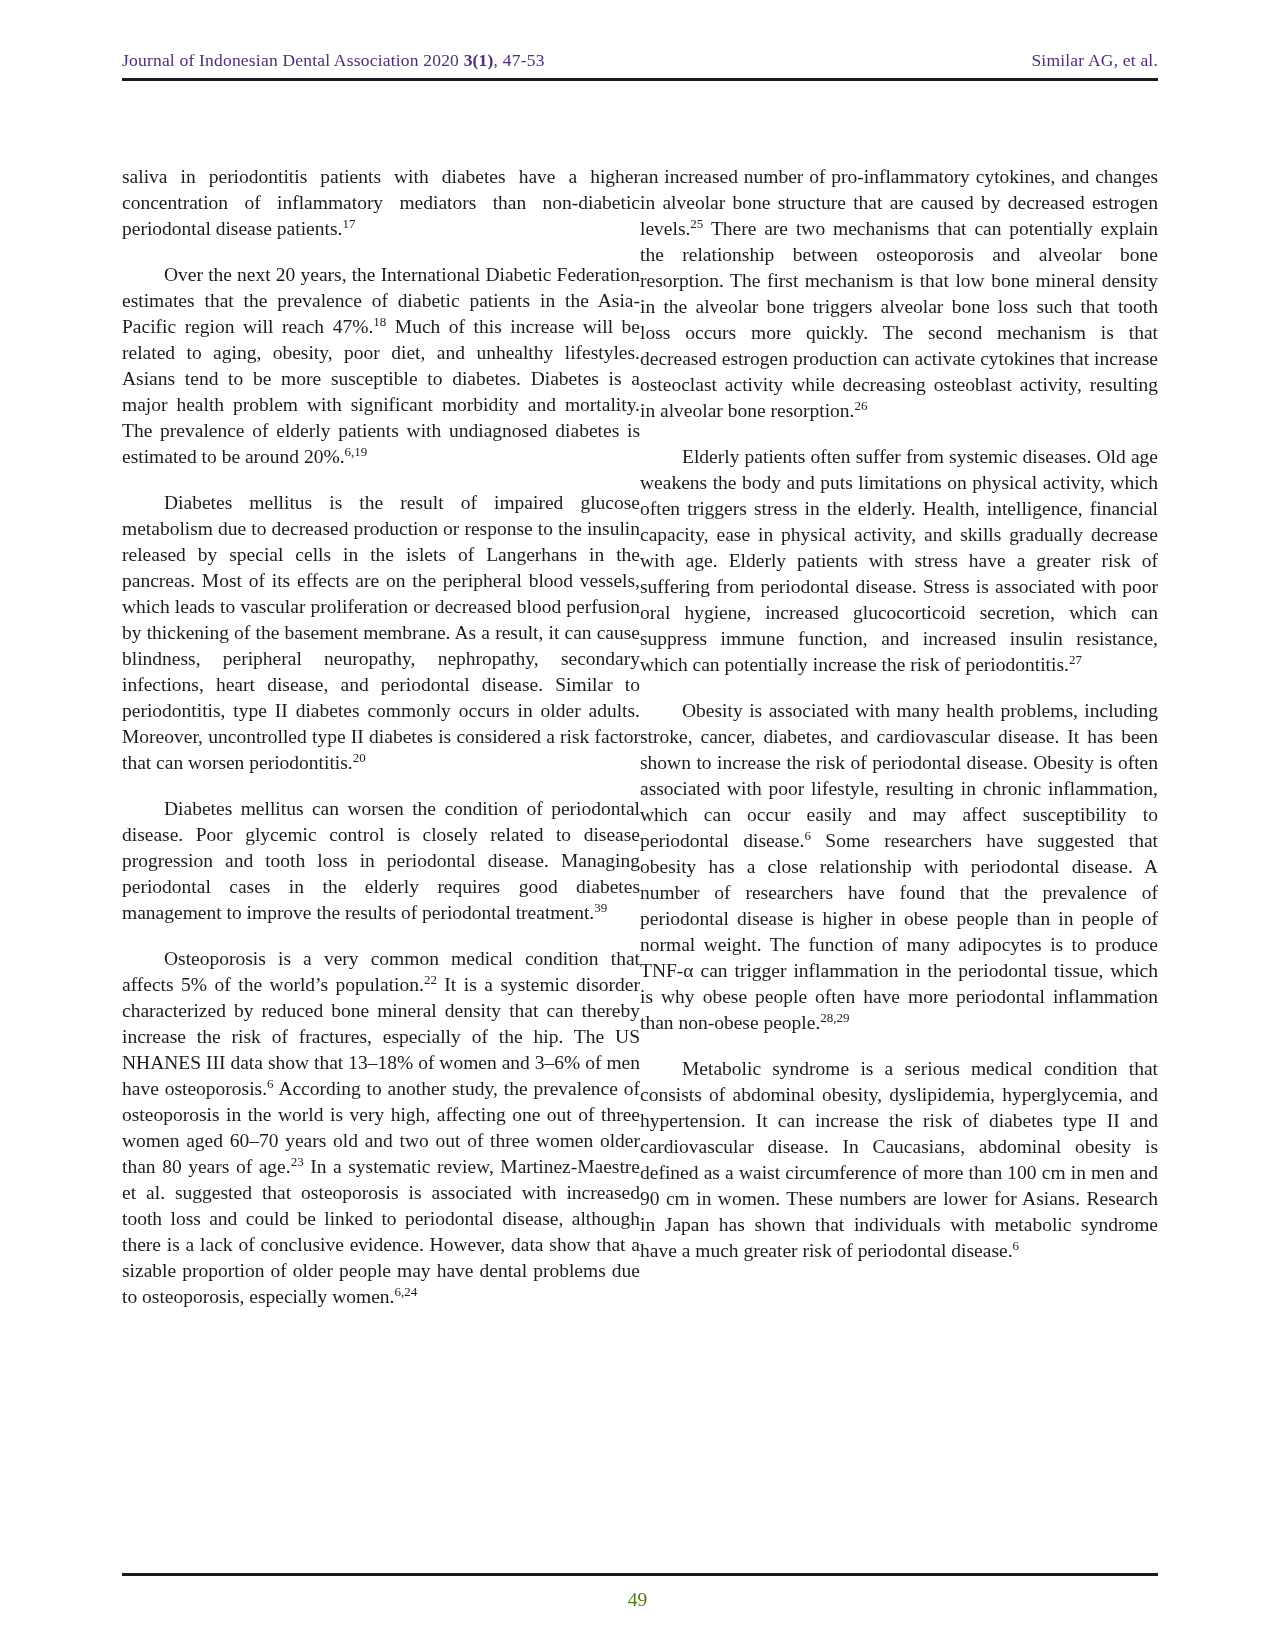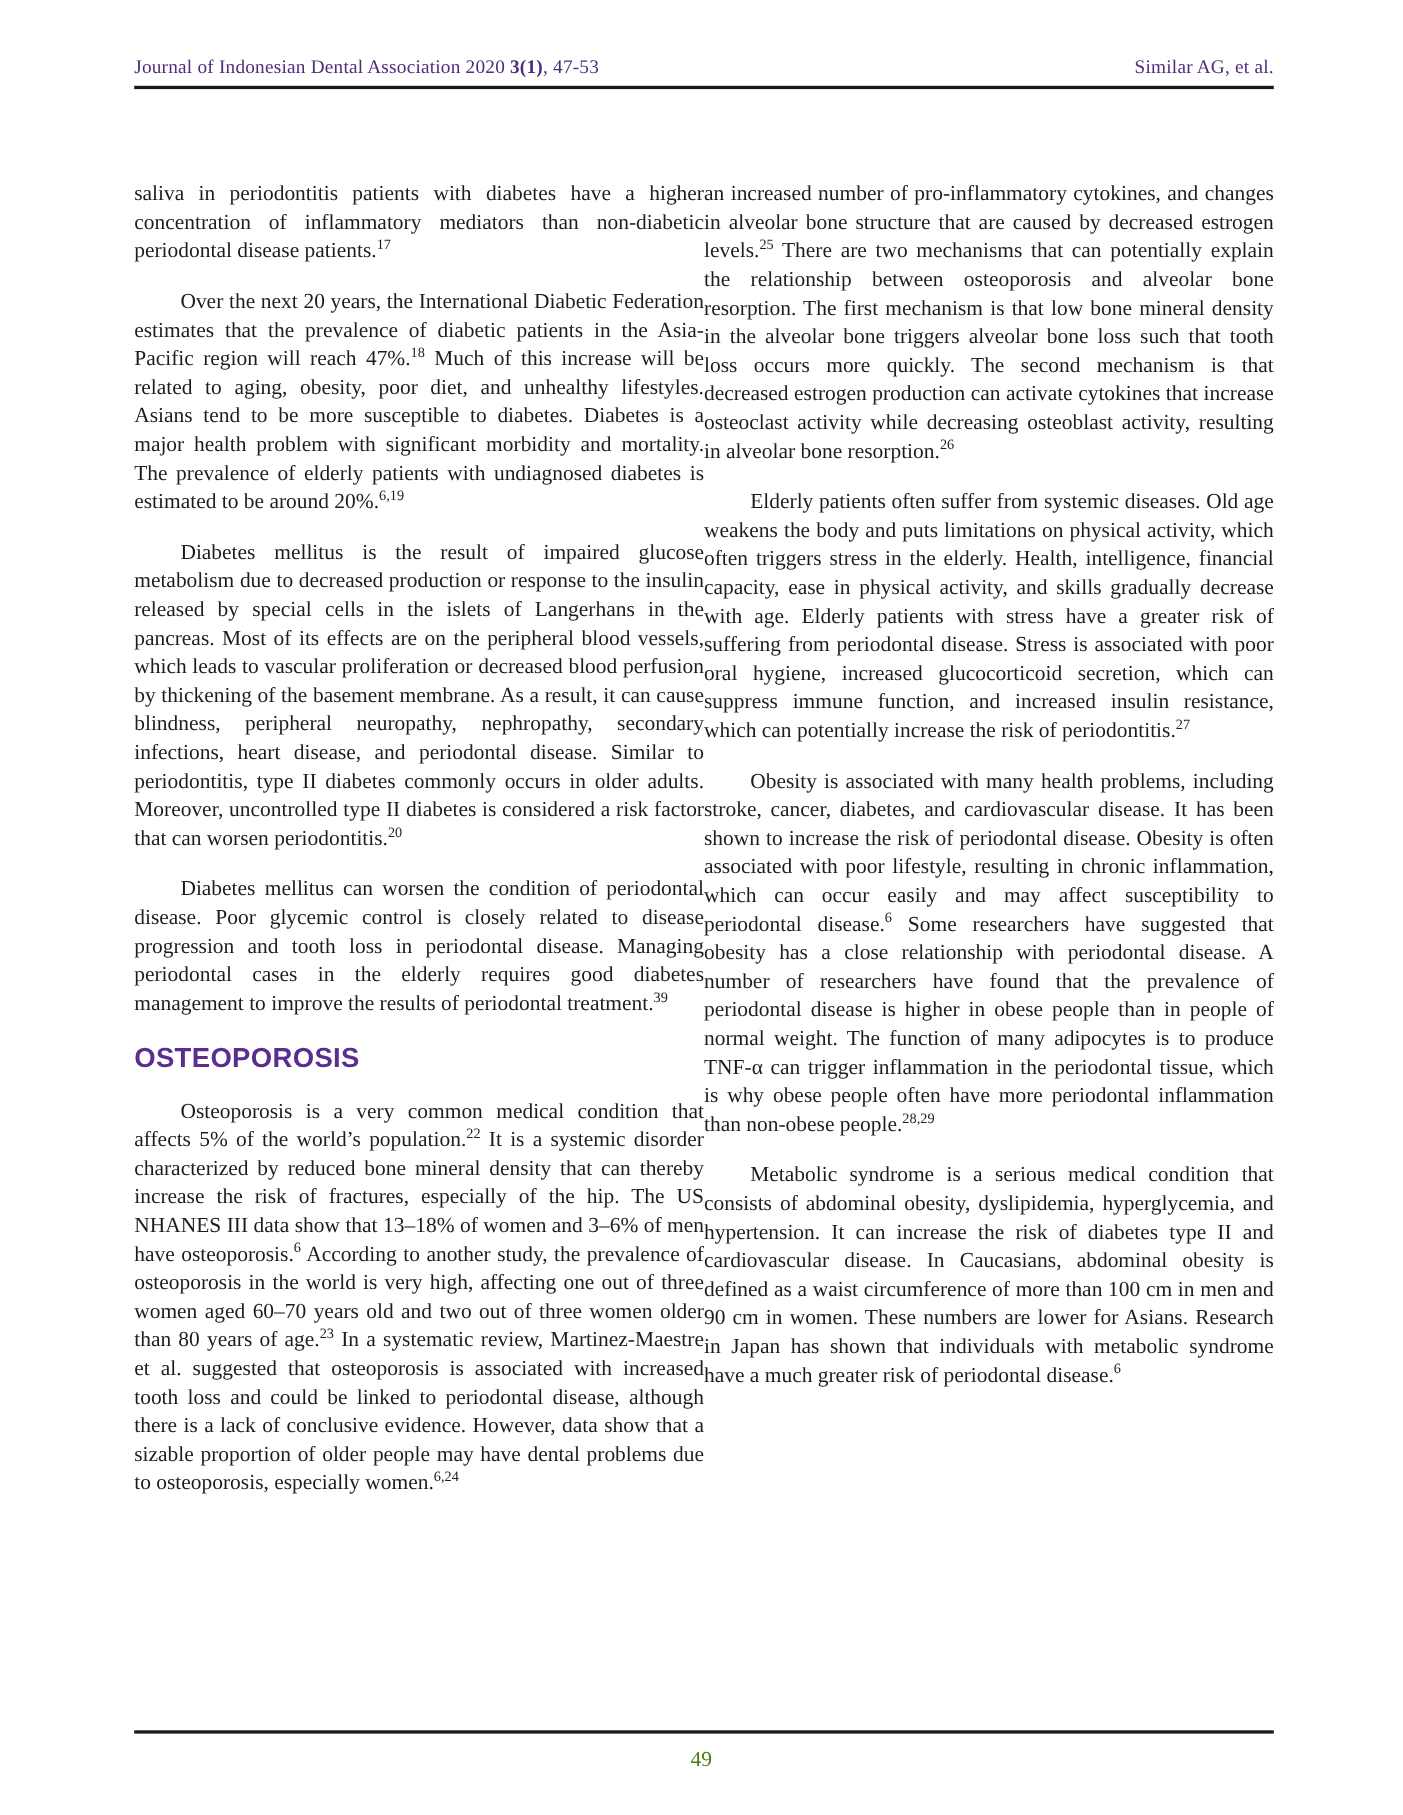--- a/index.html
+++ b/index.html
@@ -103,21 +103,20 @@
   </div>
 
   <div class="header-rule"></div>
 
   <div class="content">
     <div class="column">
         <p>saliva in periodontitis patients with diabetes have a higher concentration of inflammatory mediators than non-diabetic periodontal disease patients.<sup>17</sup></p>
         <p class="indent">Over the next 20 years, the International Diabetic Federation estimates that the prevalence of diabetic patients in the Asia-Pacific region will reach 47%.<sup>18</sup> Much of this increase will be related to aging, obesity, poor diet, and unhealthy lifestyles. Asians tend to be more susceptible to diabetes. Diabetes is a major health problem with significant morbidity and mortality. The prevalence of elderly patients with undiagnosed diabetes is estimated to be around 20%.<sup>6,19</sup></p>
         <p class="indent">Diabetes mellitus is the result of impaired glucose metabolism due to decreased production or response to the insulin released by special cells in the islets of Langerhans in the pancreas. Most of its effects are on the peripheral blood vessels, which leads to vascular proliferation or decreased blood perfusion by thickening of the basement membrane. As a result, it can cause blindness, peripheral neuropathy, nephropathy, secondary infections, heart disease, and periodontal disease. Similar to periodontitis, type II diabetes commonly occurs in older adults. Moreover, uncontrolled type II diabetes is considered a risk factor that can worsen periodontitis.<sup>20</sup></p>
         <p class="indent">Diabetes mellitus can worsen the condition of periodontal disease. Poor glycemic control is closely related to disease progression and tooth loss in periodontal disease. Managing periodontal cases in the elderly requires good diabetes management to improve the results of periodontal treatment.<sup>39</sup></p>
-        <h2>OSTEOPOROSIS</h2>
         <p class="indent">Osteoporosis is a very common medical condition that affects 5% of the world’s population.<sup>22</sup> It is a systemic disorder characterized by reduced bone mineral density that can thereby increase the risk of fractures, especially of the hip. The US NHANES III data show that 13–18% of women and 3–6% of men have osteoporosis.<sup>6</sup> According to another study, the prevalence of osteoporosis in the world is very high, affecting one out of three women aged 60–70 years old and two out of three women older than 80 years of age.<sup>23</sup> In a systematic review, Martinez-Maestre et al. suggested that osteoporosis is associated with increased tooth loss and could be linked to periodontal disease, although there is a lack of conclusive evidence. However, data show that a sizable proportion of older people may have dental problems due to osteoporosis, especially women.<sup>6,24</sup></p>
       </div>
     <div class="column">
         <p>an increased number of pro-inflammatory cytokines, and changes in alveolar bone structure that are caused by decreased estrogen levels.<sup>25</sup> There are two mechanisms that can potentially explain the relationship between osteoporosis and alveolar bone resorption. The first mechanism is that low bone mineral density in the alveolar bone triggers alveolar bone loss such that tooth loss occurs more quickly. The second mechanism is that decreased estrogen production can activate cytokines that increase osteoclast activity while decreasing osteoblast activity, resulting in alveolar bone resorption.<sup>26</sup></p>
         <p class="indent">Elderly patients often suffer from systemic diseases. Old age weakens the body and puts limitations on physical activity, which often triggers stress in the elderly. Health, intelligence, financial capacity, ease in physical activity, and skills gradually decrease with age. Elderly patients with stress have a greater risk of suffering from periodontal disease. Stress is associated with poor oral hygiene, increased glucocorticoid secretion, which can suppress immune function, and increased insulin resistance, which can potentially increase the risk of periodontitis.<sup>27</sup></p>
         <p class="indent">Obesity is associated with many health problems, including stroke, cancer, diabetes, and cardiovascular disease. It has been shown to increase the risk of periodontal disease. Obesity is often associated with poor lifestyle, resulting in chronic inflammation, which can occur easily and may affect susceptibility to periodontal disease.<sup>6</sup> Some researchers have suggested that obesity has a close relationship with periodontal disease. A number of researchers have found that the prevalence of periodontal disease is higher in obese people than in people of normal weight. The function of many adipocytes is to produce TNF-α can trigger inflammation in the periodontal tissue, which is why obese people often have more periodontal inflammation than non-obese people.<sup>28,29</sup></p>
         <p class="indent">Metabolic syndrome is a serious medical condition that consists of abdominal obesity, dyslipidemia, hyperglycemia, and hypertension. It can increase the risk of diabetes type II and cardiovascular disease. In Caucasians, abdominal obesity is defined as a waist circumference of more than 100 cm in men and 90 cm in women. These numbers are lower for Asians. Research in Japan has shown that individuals with metabolic syndrome have a much greater risk of periodontal disease.<sup>6</sup></p>
       </div>
   </div>
 

